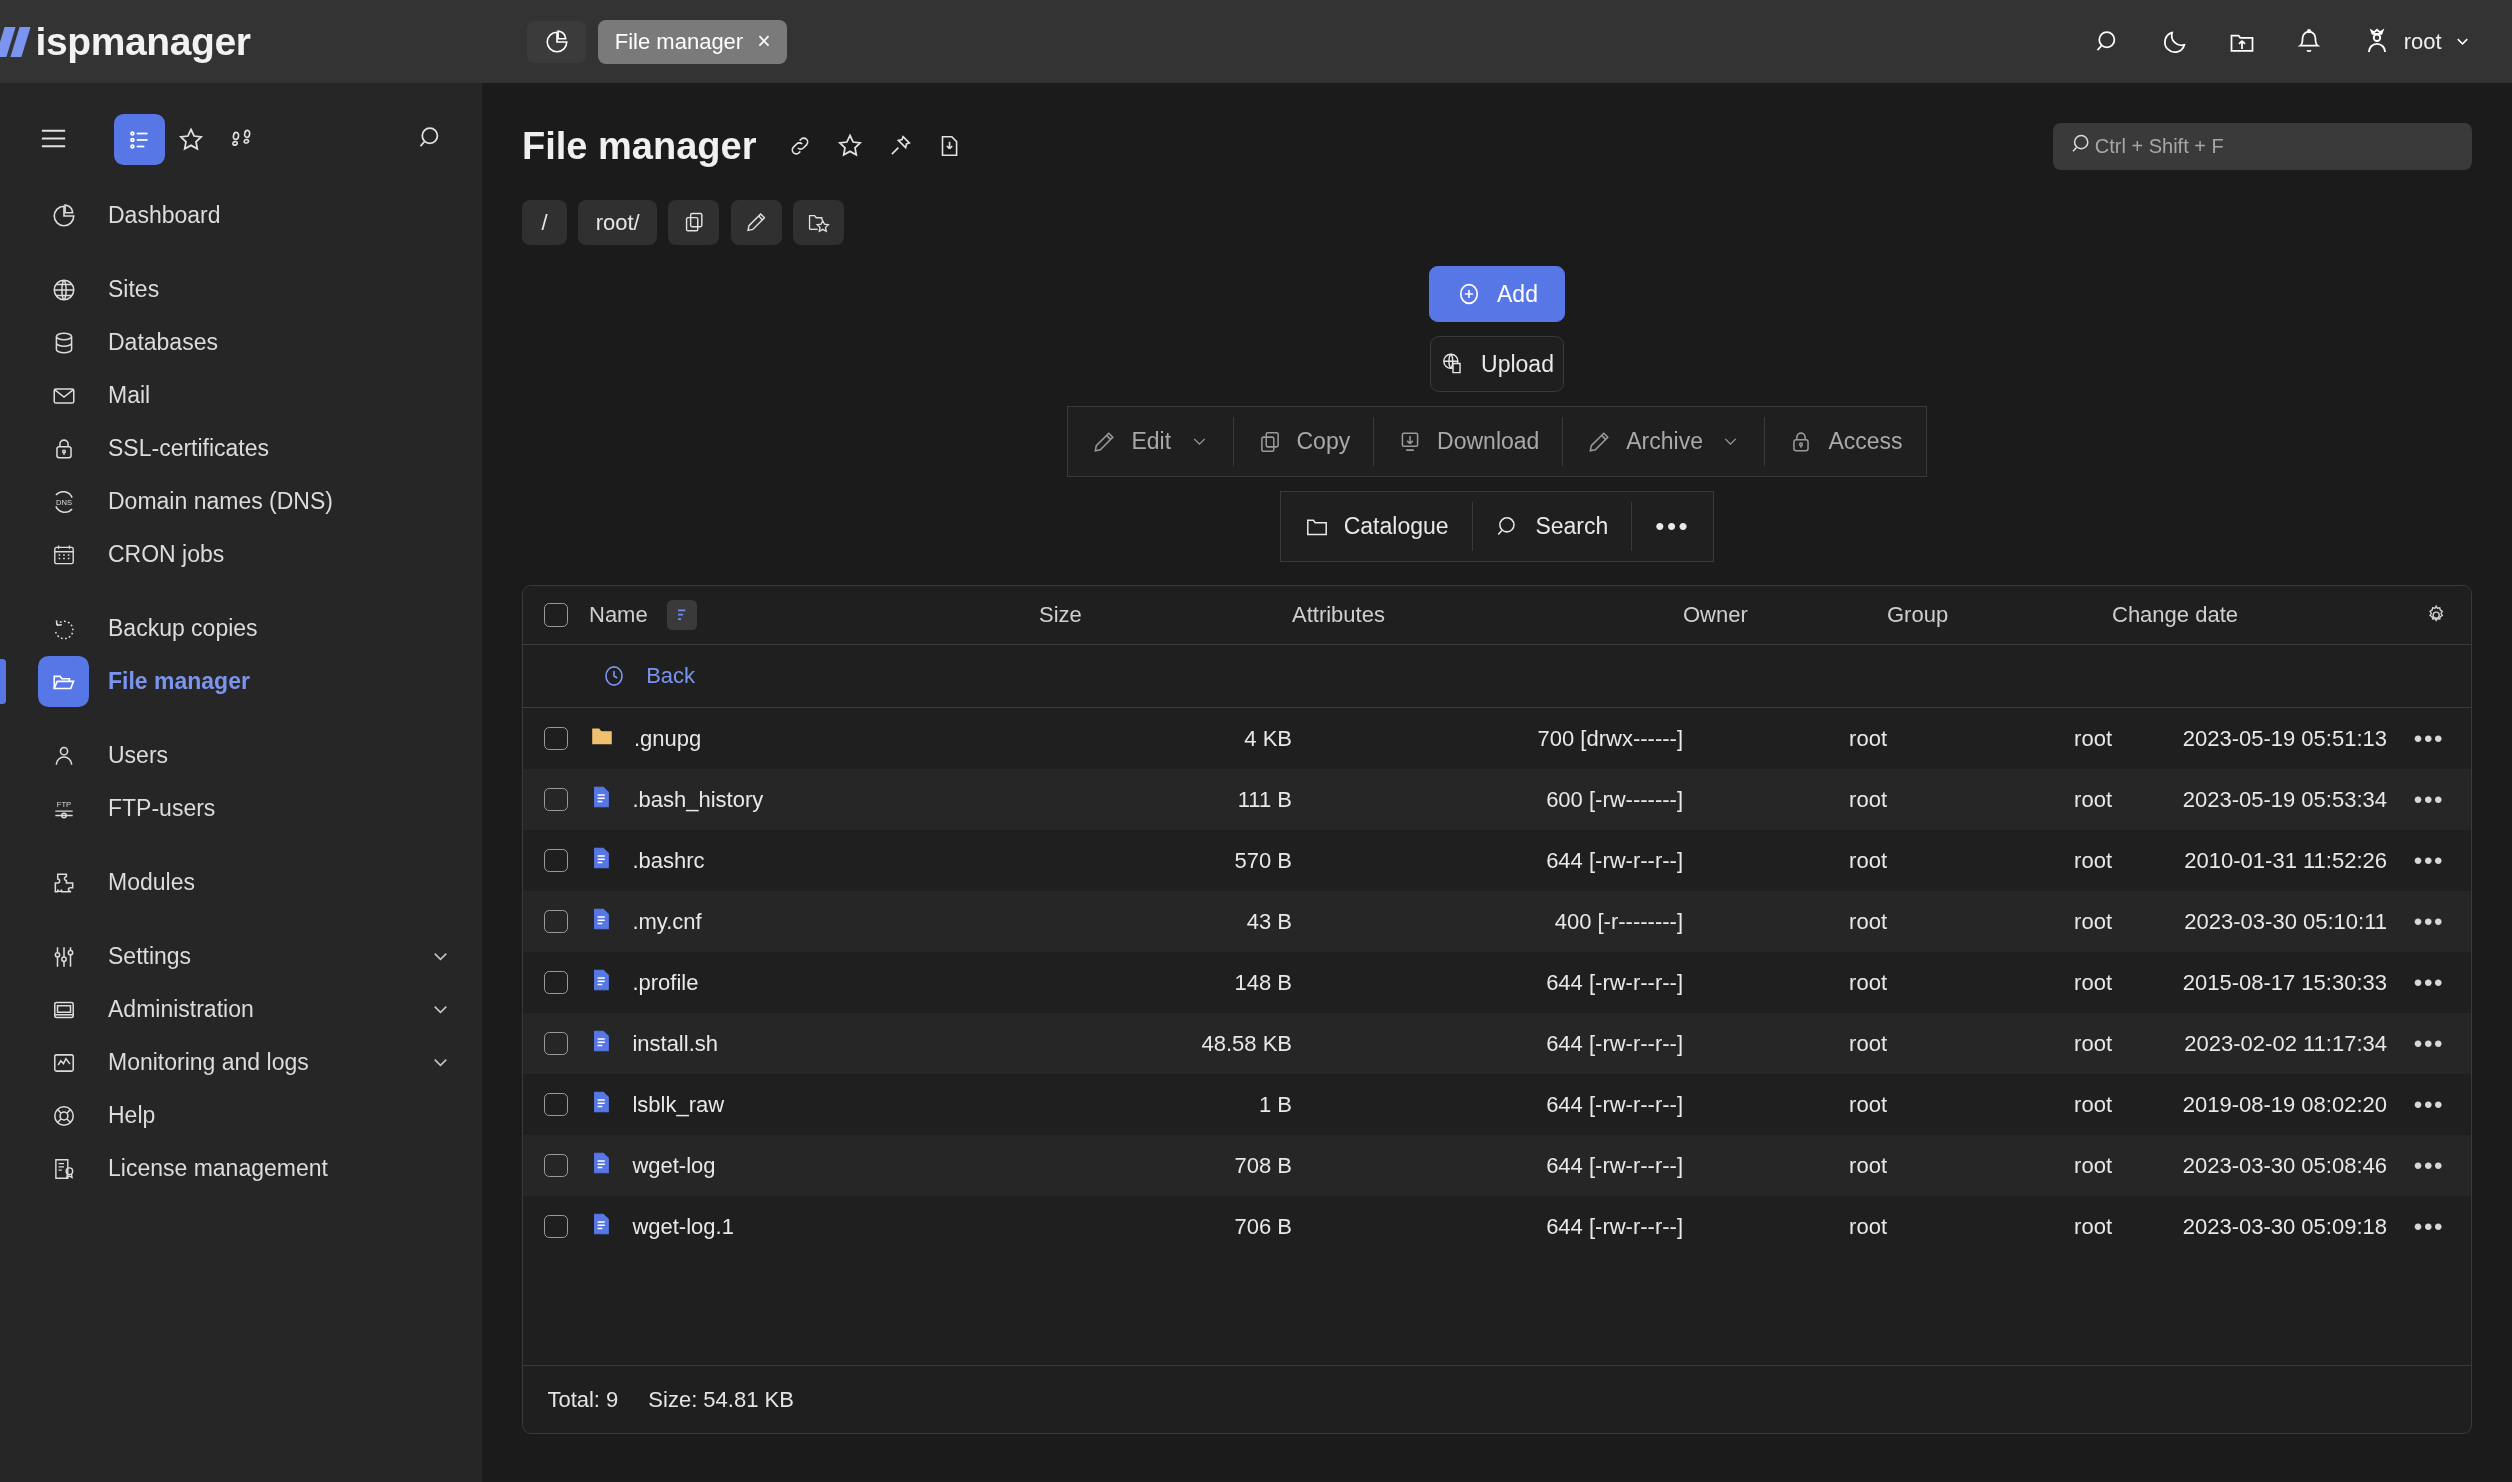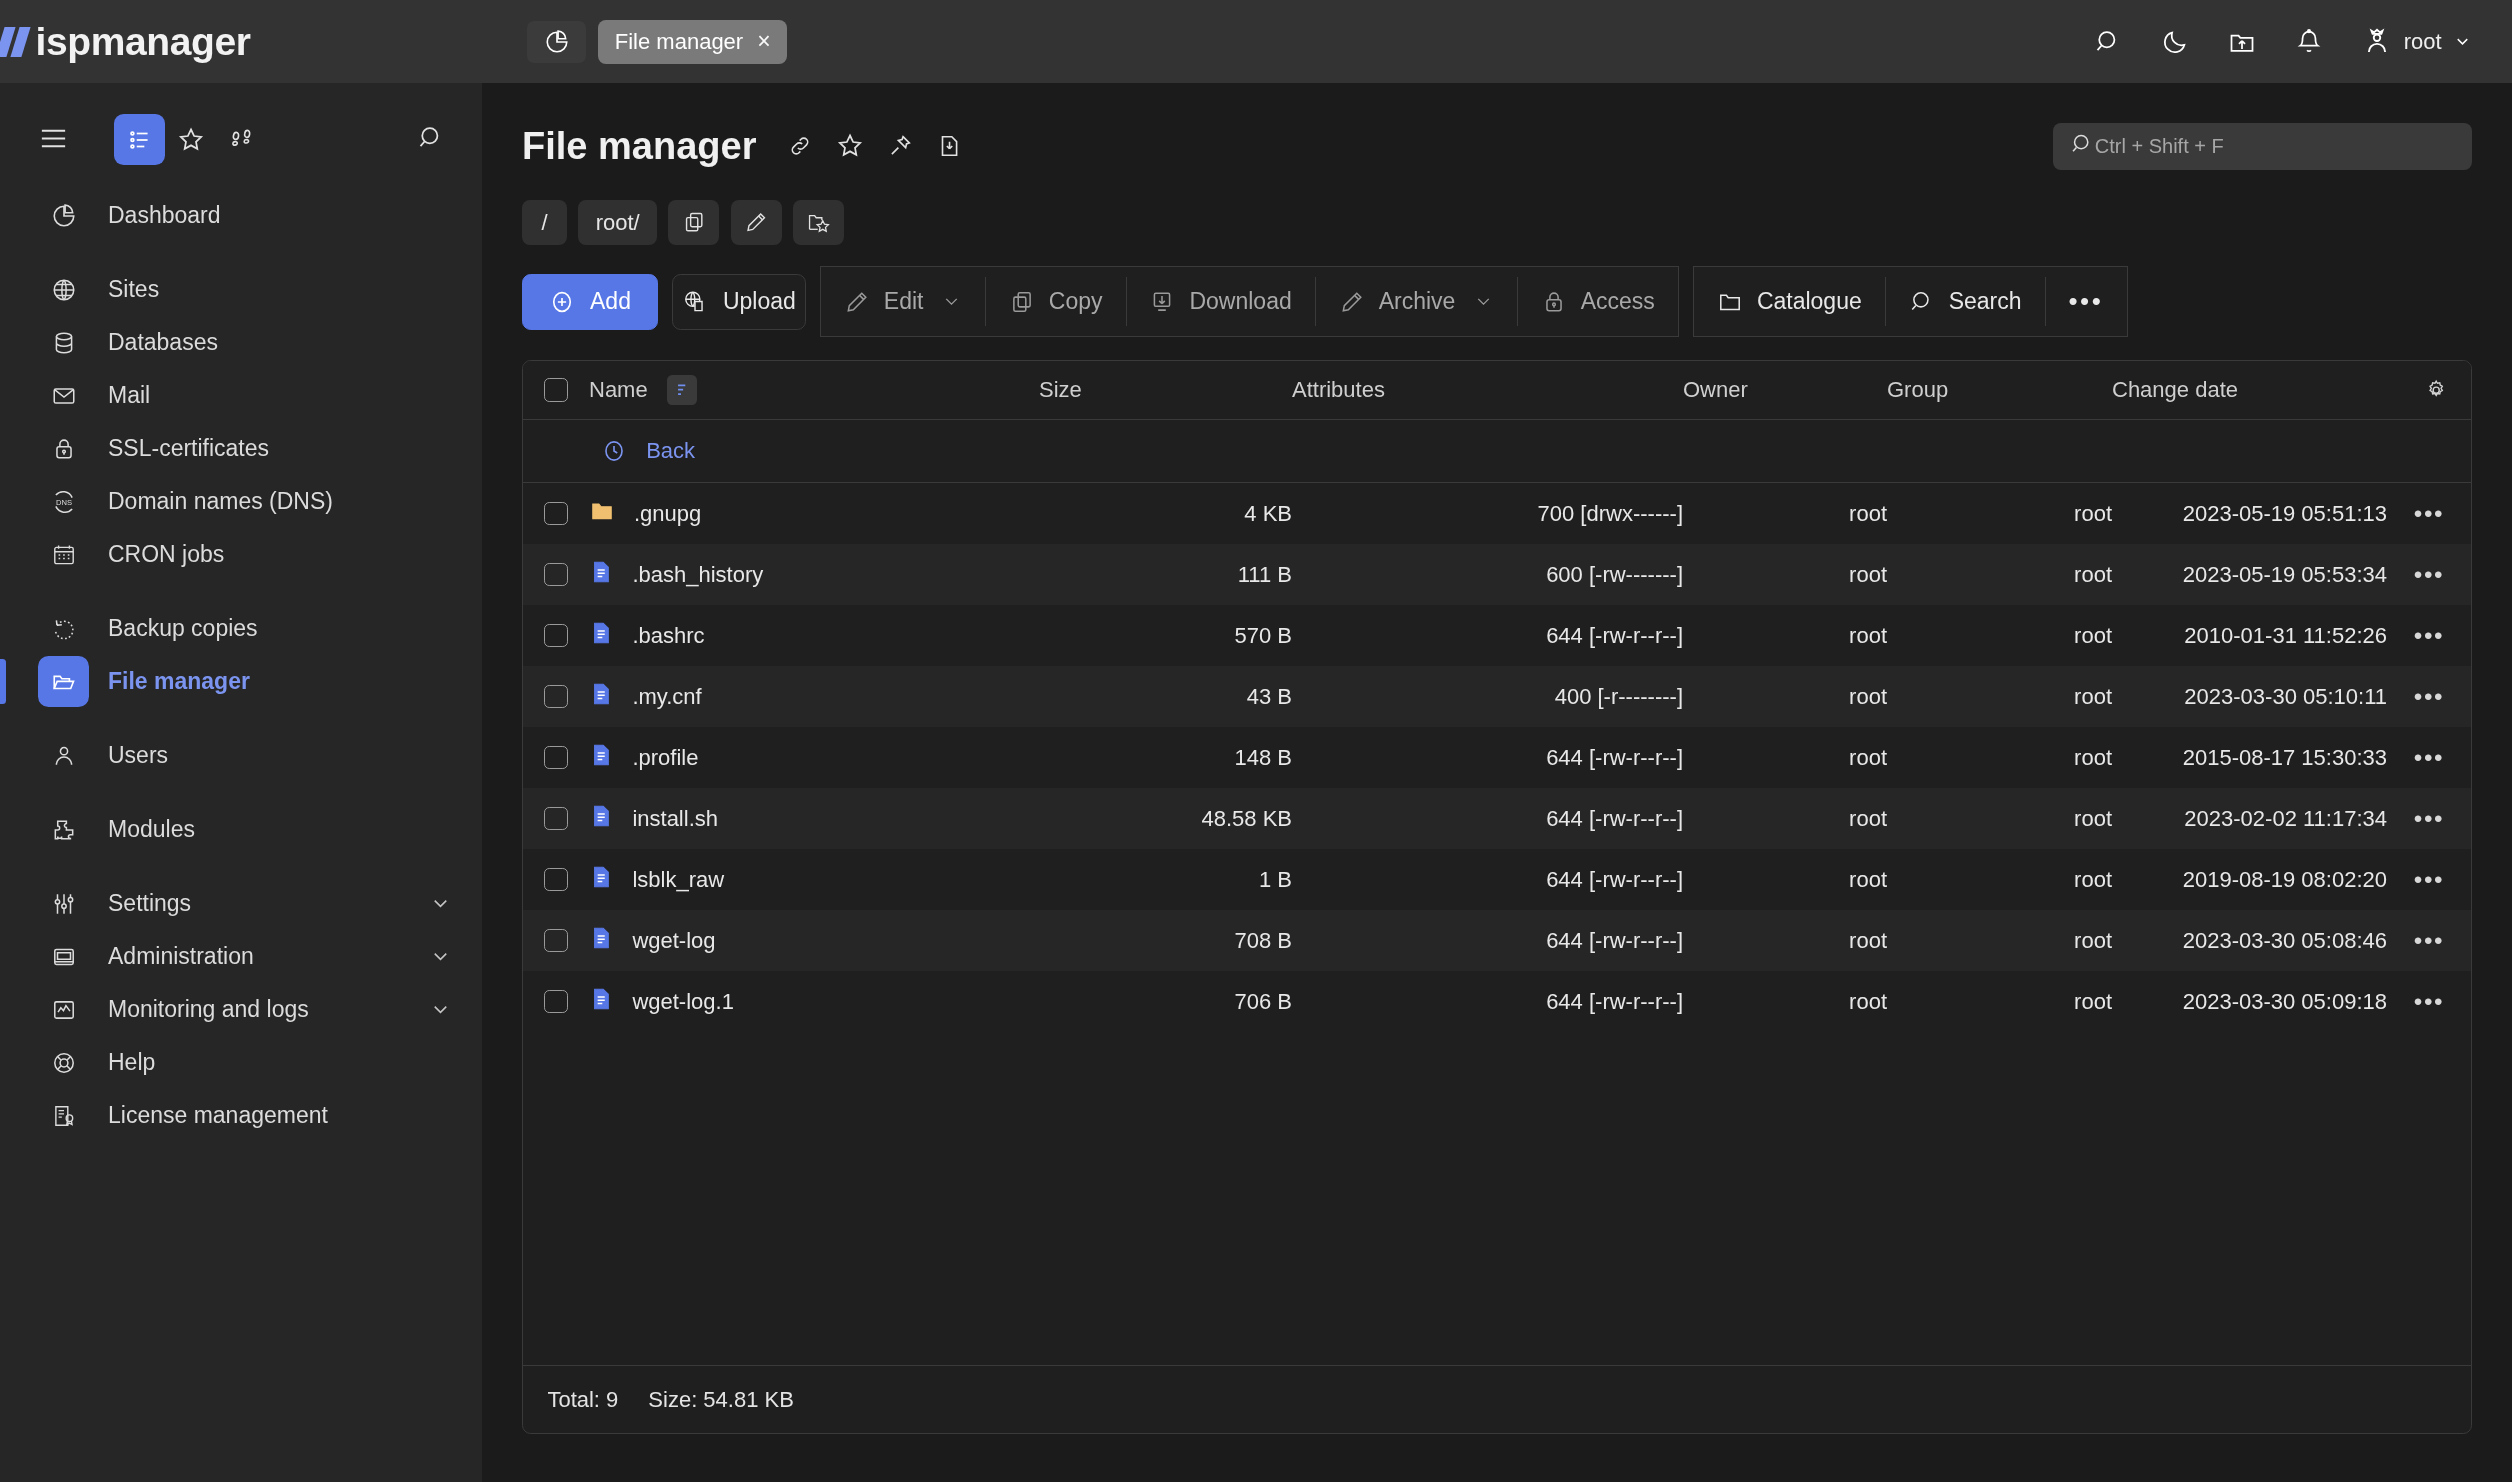--- a/index.html
+++ b/index.html
@@ -109,21 +109,21 @@
   
   .crumbs { display: flex; align-items: center; gap: 11.3px; margin-top: 14px; }
   .crumb {
     height: 45px; min-width: 45px; padding: 0 17.4px; border-radius: 7.9px;
     background: #303030; color: #e6e6e6; font-size: 22px;
     display: flex; align-items: center; justify-content: center; cursor: pointer;
   }
   .crumb.icon { padding: 0; width: 51px; }
 
   
-  .toolbar { display: flex; align-items: center; gap: 14px; margin-top: 21px; }
+  .toolbar { display: flex; align-items: center; gap: 14px; margin-top: 21px; flex-direction: column; }
   .btn {
     height: 56px; border-radius: 8.7px; display: flex; align-items: center;
     gap: 15px; padding: 0 9px; font-size: 23px; cursor: pointer;
     border: 0.9px solid #3a3a3a; color: #e8e8e8; background: #222222;
   }
   .btn.primary { background: #5777e6; border-color: #5777e6; color: #fff; padding: 0 26px; }
   .btn.plain { background: #1f1f1f; }
   .grp {
     display: flex; align-items: stretch; height: 71px;
     border: 0.9px solid #3a3a3a; border-radius: 0; background: #1f1f1f; overflow: hidden;
@@ -383,20 +383,30 @@
     <div class="mi gap">
       <span class="ico">
             <svg width="26" height="26" viewBox="0 0 24 24" fill="none" stroke="#dcdcdc" stroke-width="1.4">
               <circle cx="12" cy="7.5" r="3.3"></circle>
               <path d="M5 20a7 7 0 0 1 14 0"></path>
             </svg>
           </span>
       <span class="lbl">Users</span>
     </div>
 
+    <div class="mi">
+      <span class="ico">
+            <svg width="26" height="26" viewBox="0 0 24 24" fill="none" stroke="#dcdcdc" stroke-width="1.3" style="font-size:26px">
+              <text x="12" y="10" font-size="7" fill="#dcdcdc" stroke="none" text-anchor="middle" font-family="Liberation Sans">FTP</text>
+              <path d="M4 14h16M4 18h16"></path>
+              <circle cx="12" cy="18" r="2.1"></circle>
+            </svg>
+          </span>
+      <span class="lbl">FTP-users</span>
+    </div>
 
     <div class="mi gap">
       <span class="ico">
             <svg width="26" height="26" viewBox="0 0 24 24" fill="none" stroke="#dcdcdc" stroke-width="1.4">
               <path d="M9.8 4h4.4v2.1a1.8 1.8 0 1 0 0 3.6V12H20v4.3h-2.1a1.8 1.8 0 1 0 0 3.6V20H9.8v-2.1a1.8 1.8 0 1 1-3.6 0V20H4V12h2.2a1.8 1.8 0 1 0 0-3.6V4z"></path>
             </svg>
           </span>
       <span class="lbl">Modules</span>
     </div>
 

